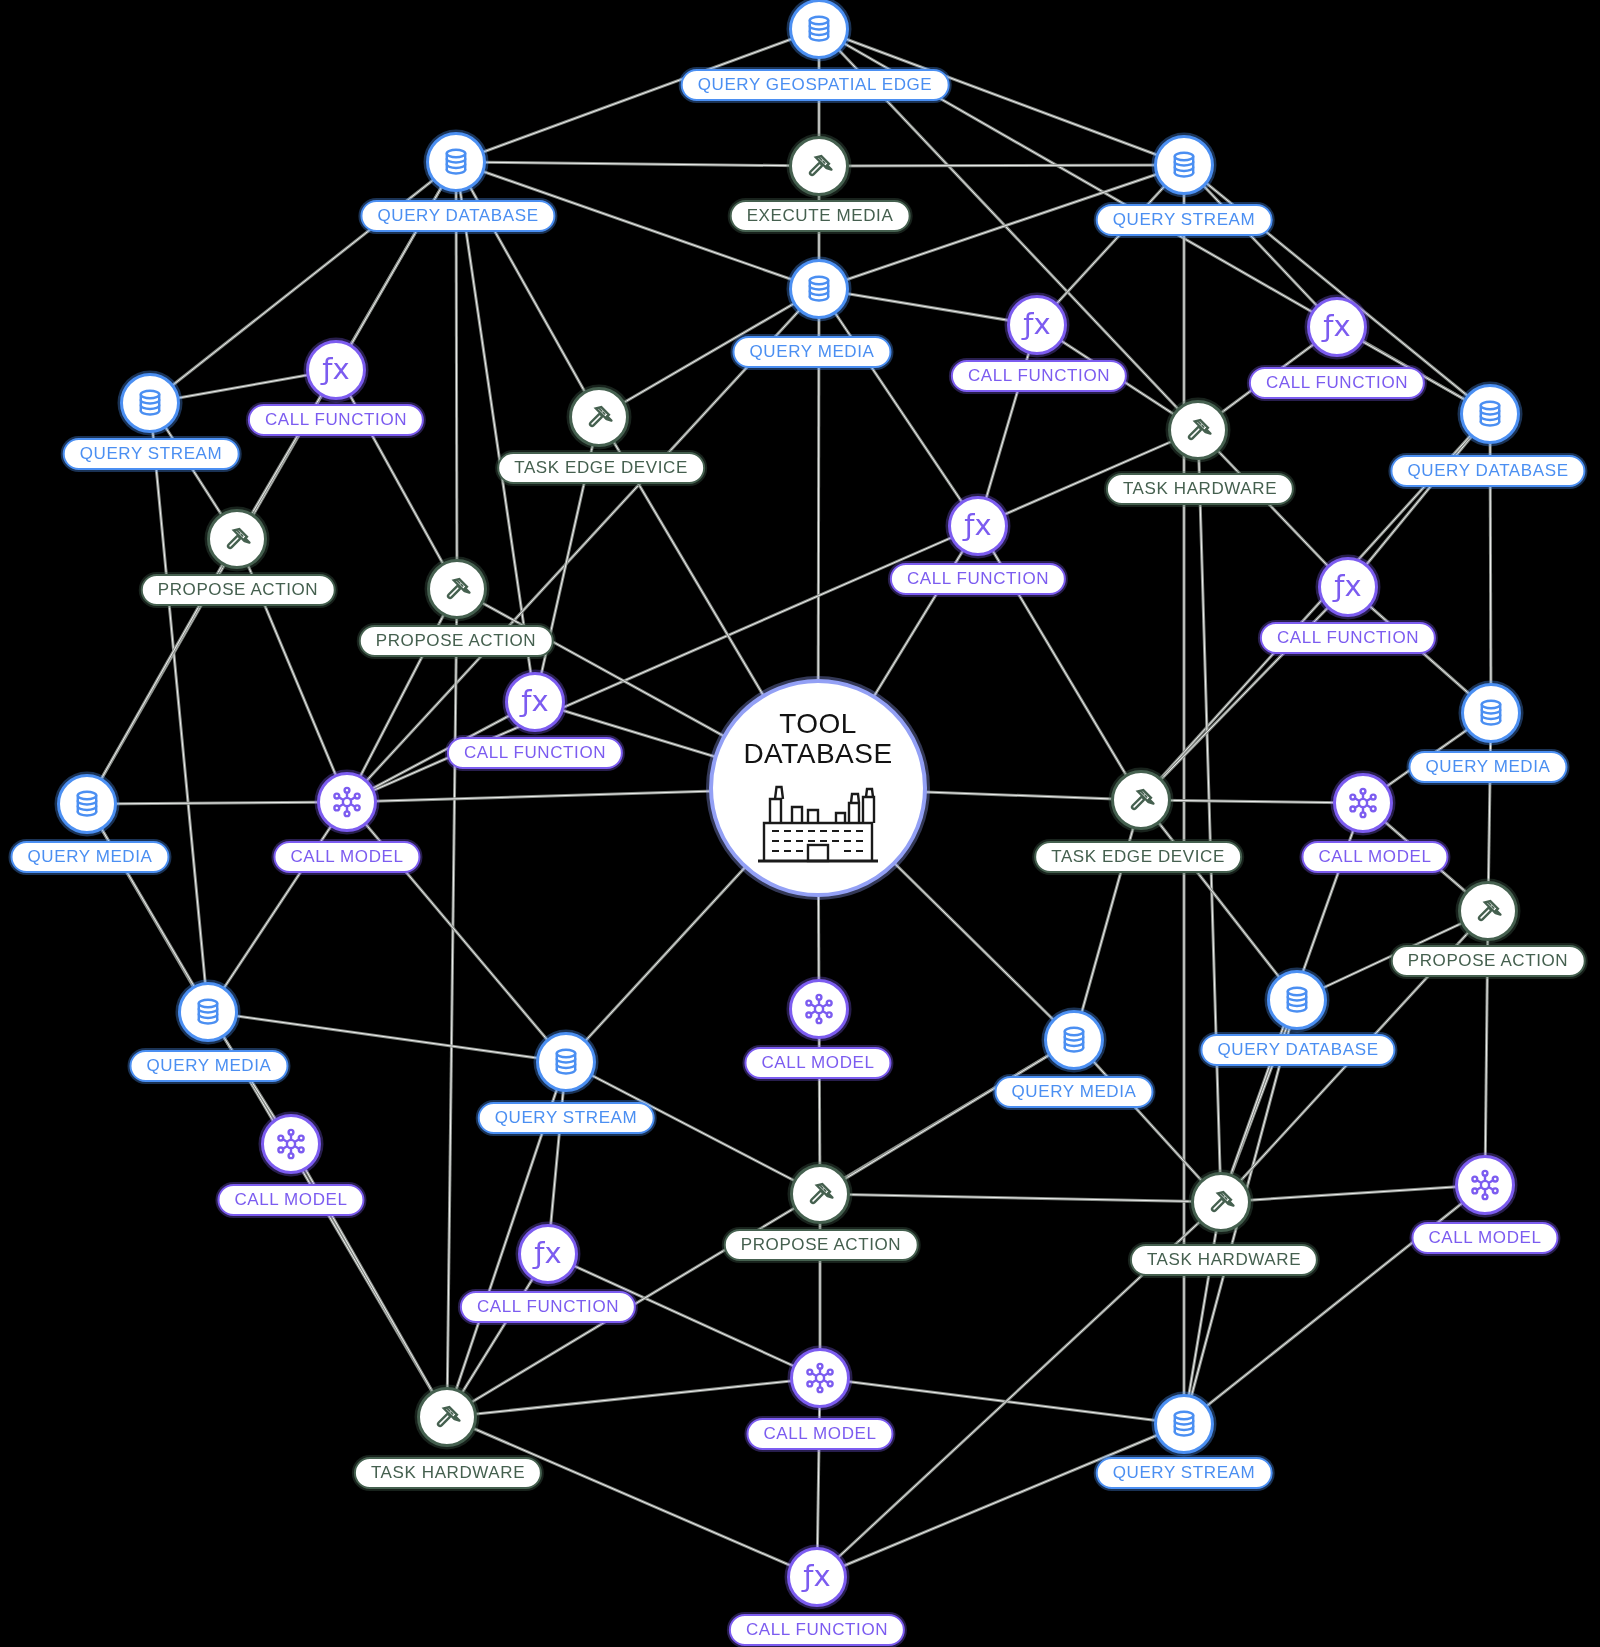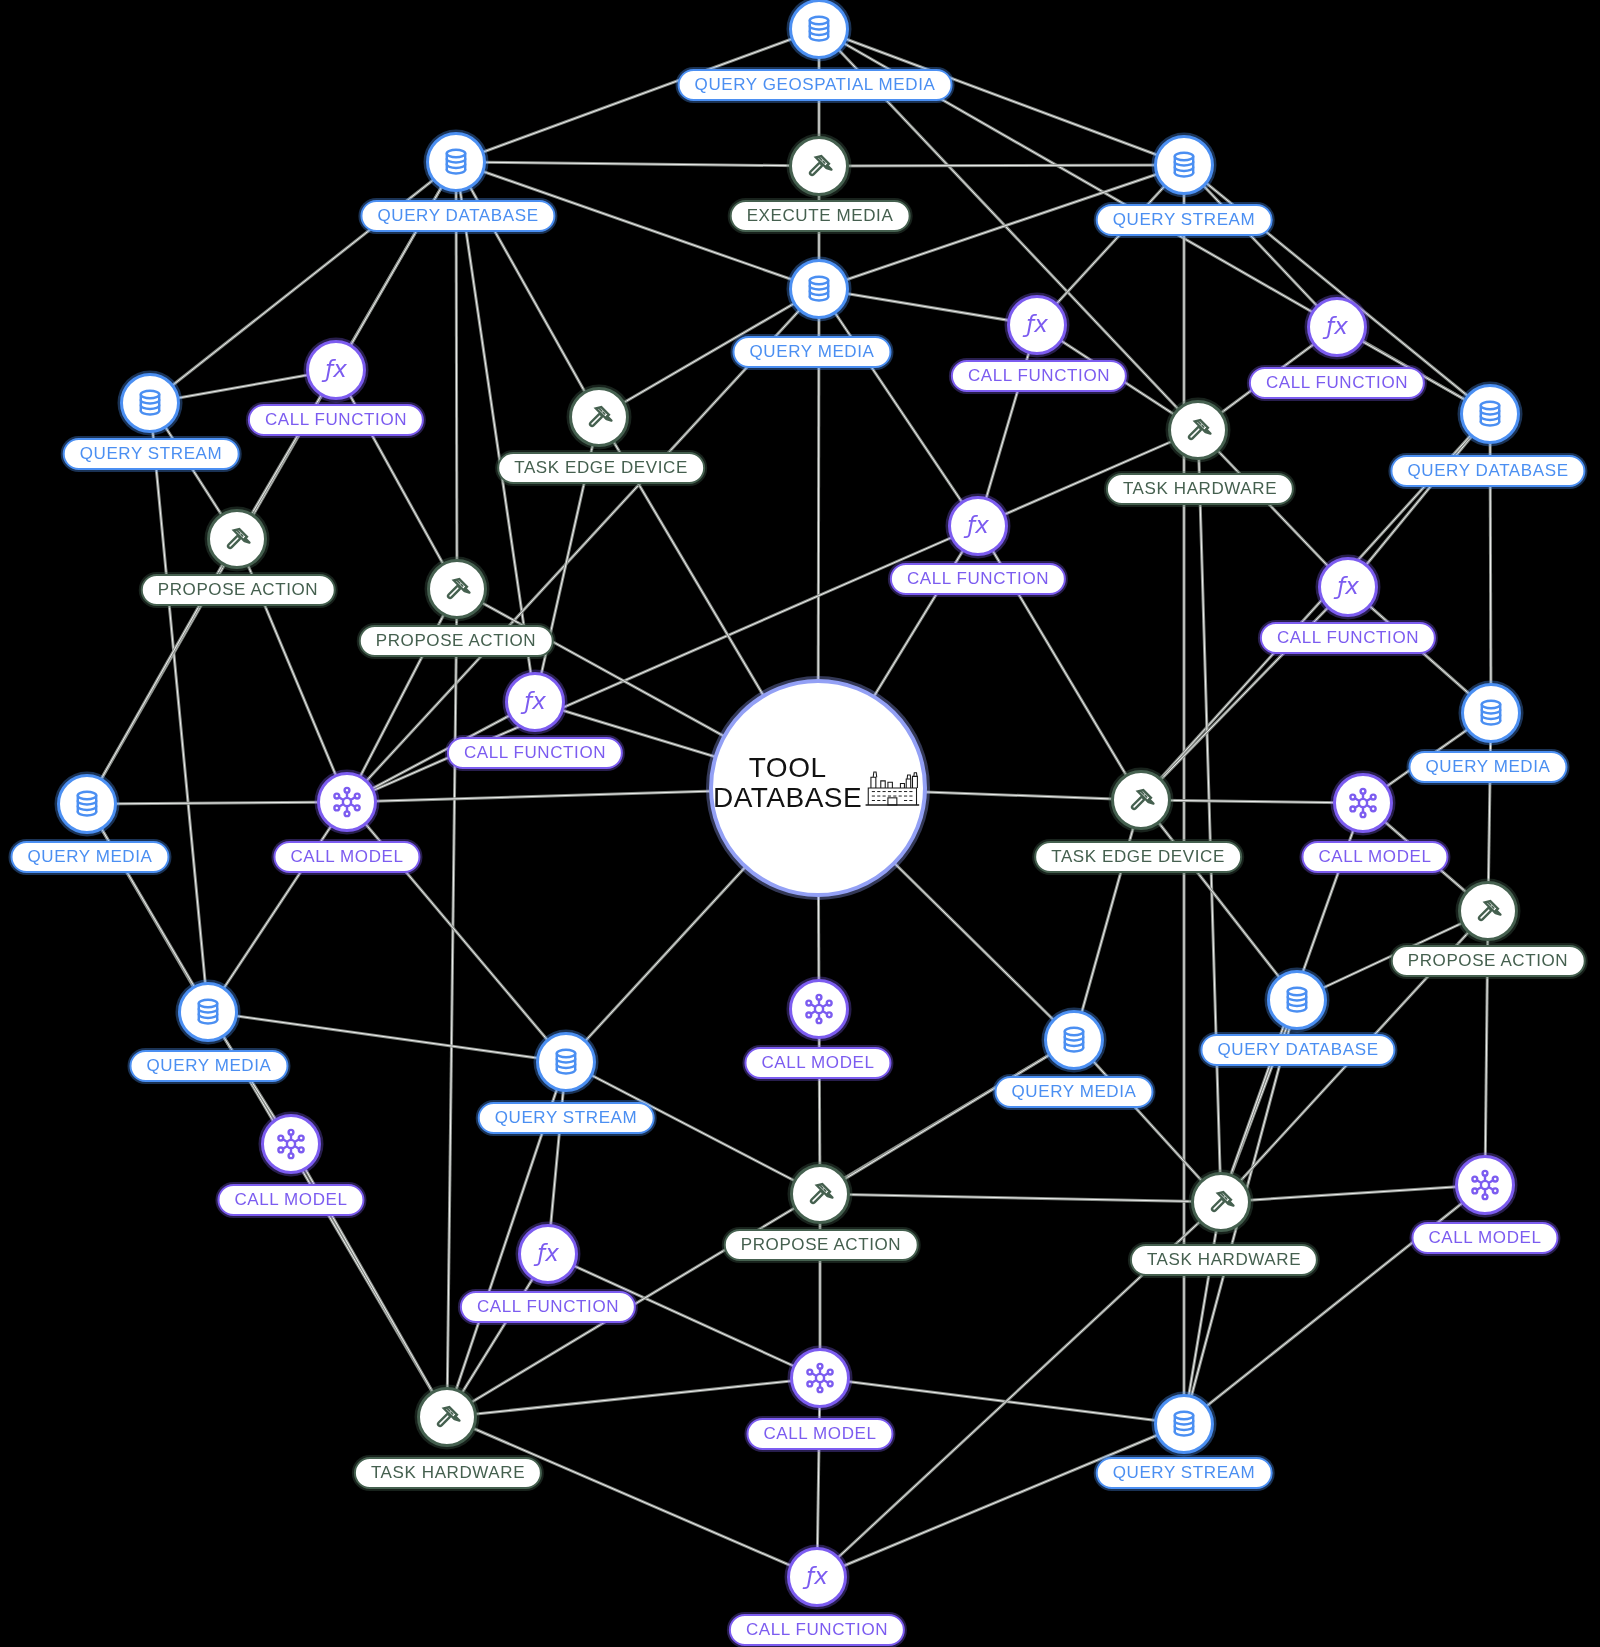--- a/index.html
+++ b/index.html
@@ -5,24 +5,24 @@
   html,body{margin:0;padding:0;background:#000;}
   #stage{position:relative;width:1600px;height:1647px;background:#000;overflow:hidden;
          font-family:"Liberation Sans", sans-serif;}
   #edge-layer{position:absolute;left:0;top:0;z-index:1;}
   .node{position:absolute;z-index:2;transform:translate(-50%,-50%);}
   .circle{width:60px;height:60px;border-radius:50%;background:#fff;
           display:flex;align-items:center;justify-content:center;box-sizing:border-box;}
   .pill{position:absolute;z-index:3;transform:translate(-50%,-50%);
         background:#fff;border-radius:20px;padding:4px 15px;white-space:nowrap;
         font-size:17px;letter-spacing:.6px;font-weight:400;box-sizing:border-box;}
-  .fx-glyph{font-style:italic;font-size:23px;line-height:1;font-family:"DejaVu Sans",sans-serif;
+  .fx-glyph{font-size:29px;line-height:1;font-family:"DejaVu Sans",sans-serif;
             transform:translateY(-1px);}
   #factory-node{position:absolute;z-index:2;transform:translate(-50%,-50%);
-        background:#fff;border-radius:50%;display:flex;
+        background:#fff;border-radius:50%;display:flex;flex-direction:column;
         align-items:center;justify-content:center;box-sizing:border-box;}
   #factory-title{font-size:28px;font-weight:500;letter-spacing:.5px;color:#121212;
         text-align:center;line-height:1.08;margin-bottom:10px;}
   svg.icon{display:block;}
 </style>
 </head>
 <body>
 
 <div id="stage" style="background: rgb(0, 0, 0);">
   <svg id="edge-layer" width="1600" height="1647" viewBox="0 0 1600 1647">
@@ -251,21 +251,21 @@
       <div class="circle" style="border: 3.5px solid rgb(75, 143, 242); box-shadow: rgba(75, 143, 242, 0.35) 0px 0px 0px 2.5px;">
         <svg viewBox="0 0 24 24" width="34" height="34" fill="none" stroke="#4b8ff2" stroke-width="1.7" stroke-linecap="round" class="icon">
           <ellipse cx="12" cy="6" rx="6.5" ry="2.6"></ellipse>
           <path d="M5.5 6 V17.5 M18.5 6 V17.5"></path>
           <path d="M5.5 9.8 a6.5 2.6 0 0 0 13 0"></path>
           <path d="M5.5 13.6 a6.5 2.6 0 0 0 13 0"></path>
           <path d="M5.5 17.5 a6.5 2.6 0 0 0 13 0"></path>
         </svg>
       </div>
     </div>
-    <div class="pill" style="left: 815px; top: 85px; border: 2.5px solid rgb(75, 143, 242); color: rgb(75, 143, 242); box-shadow: rgba(75, 143, 242, 0.35) 0px 0px 0px 2px;">QUERY GEOSPATIAL MEDIA</div>
+    <div class="pill" style="left: 815px; top: 85px; border: 2.5px solid rgb(75, 143, 242); color: rgb(75, 143, 242); box-shadow: rgba(75, 143, 242, 0.35) 0px 0px 0px 2px;">QUERY GEOSPATIAL EDGE</div>
     <div class="node" style="left: 456px; top: 162px;">
       <div class="circle" style="border: 3.5px solid rgb(75, 143, 242); box-shadow: rgba(75, 143, 242, 0.35) 0px 0px 0px 2.5px;">
         <svg viewBox="0 0 24 24" width="34" height="34" fill="none" stroke="#4b8ff2" stroke-width="1.7" stroke-linecap="round" class="icon">
           <ellipse cx="12" cy="6" rx="6.5" ry="2.6"></ellipse>
           <path d="M5.5 6 V17.5 M18.5 6 V17.5"></path>
           <path d="M5.5 9.8 a6.5 2.6 0 0 0 13 0"></path>
           <path d="M5.5 13.6 a6.5 2.6 0 0 0 13 0"></path>
           <path d="M5.5 17.5 a6.5 2.6 0 0 0 13 0"></path>
         </svg>
       </div>

